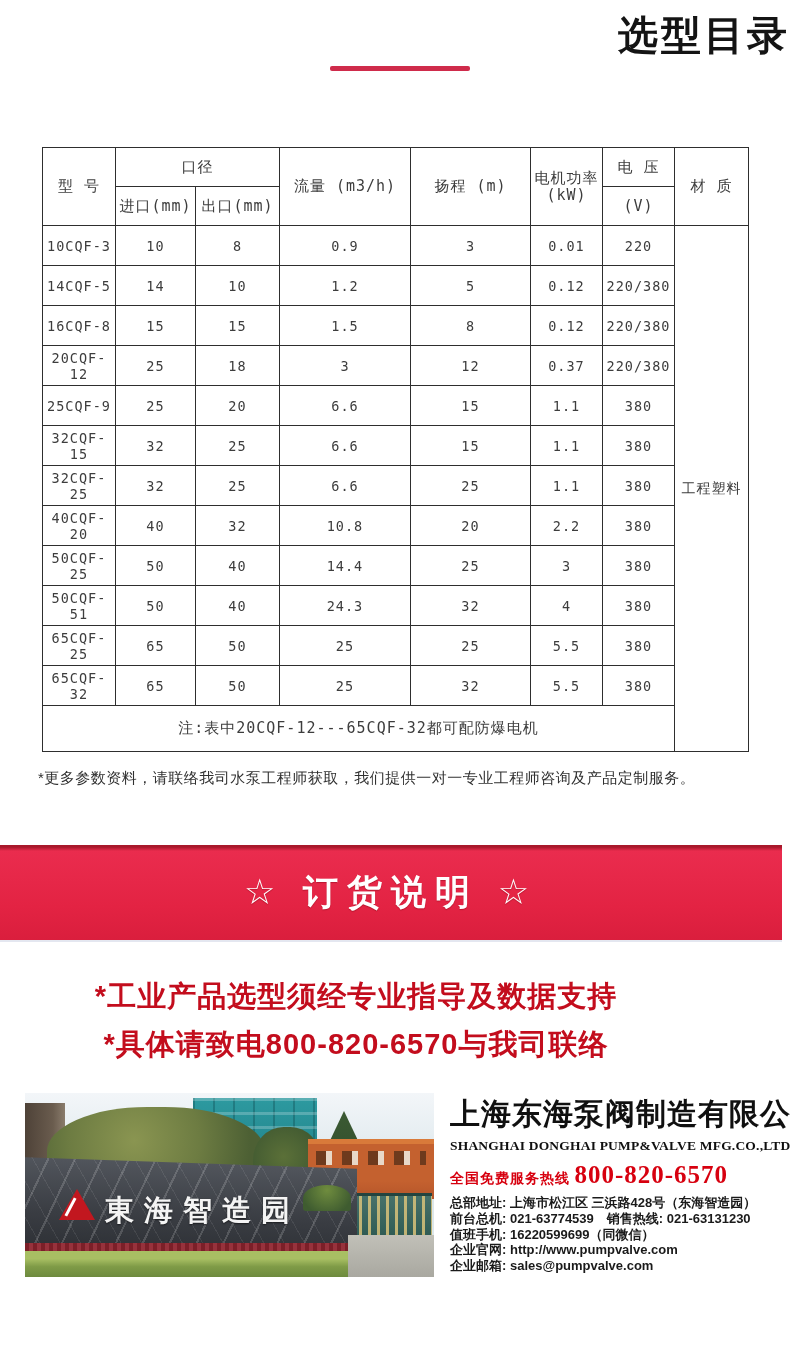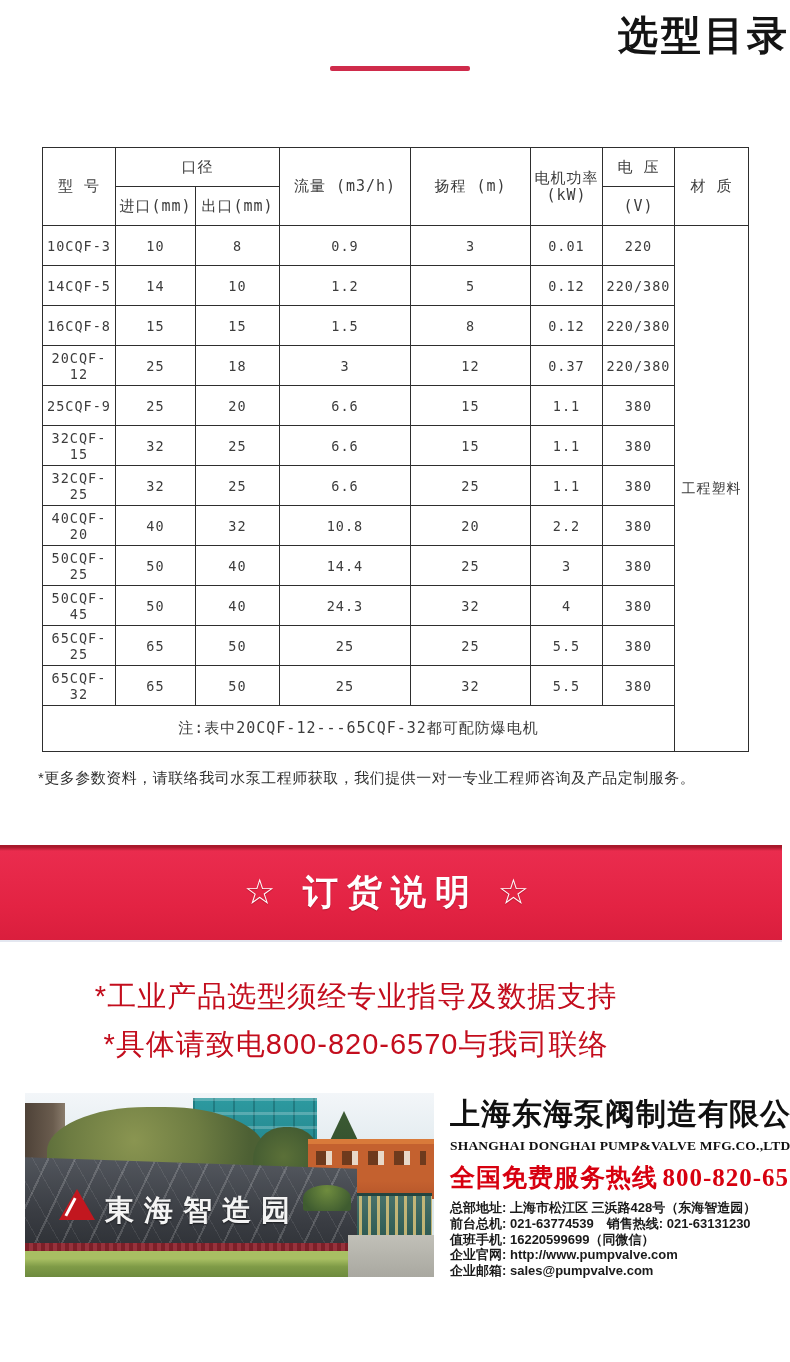--- a/index.html
+++ b/index.html
@@ -44,21 +44,21 @@
     display:flex;align-items:center;justify-content:center;
     border-bottom:2px solid #e4e7f0;
   }
   .banner-text{
     color:#ffffff;font-size:35px;font-weight:900;letter-spacing:9px;
     text-shadow:0 1px 1px rgba(120,0,15,.4);
   }
   
   .notice{
     position:absolute;left:0;top:972px;width:712px;text-align:center;
-    color:#c30d1d;font-weight:400;font-size:29px;line-height:48px;letter-spacing:1px;
+    color:#c30d1d;font-weight:700;font-size:29px;line-height:48px;letter-spacing:1px;
   }
   
   .photo{
     position:absolute;left:25px;top:1093px;width:409px;height:184px;
     background:linear-gradient(180deg,#f3f6f9 0%,#e2ebef 30%,#dde7ea 55%);
     overflow:hidden;
   }
   .photo *{position:absolute;}
   .ph-building-teal{left:168px;top:5px;width:124px;height:76px;
     background:
@@ -103,21 +103,21 @@
   .ph-lawn{left:0;bottom:0;width:336px;height:26px;
     background:linear-gradient(180deg,#a8bf63 0 30%,#7f9b47 60%,#6d8a3e);}
   .ph-drive{right:0;bottom:0;width:86px;height:42px;
     background:linear-gradient(180deg,#c1c0b8,#a9a8a0);}
   
   .company{position:absolute;left:450px;top:1094px;width:337px;color:#101010;}
   .company-cn{font-size:30px;font-weight:900;letter-spacing:1px;white-space:nowrap;}
   .company-en{margin-top:3px;font-family:"Liberation Serif","DejaVu Serif",serif;
     font-size:13.5px;font-weight:bold;letter-spacing:0.2px;white-space:nowrap;}
   .hotline{margin-top:7px;white-space:nowrap;color:#d7000f;font-weight:900;}
-  .hotline-label{font-size:25px;letter-spacing:1px;}
+  .hotline-label{font-size:14px;letter-spacing:1px;}
   .hotline-number{font-size:25px;letter-spacing:1px;font-family:"Liberation Serif","DejaVu Serif",serif;}
   .contacts{margin-top:6px;}
   .contact-line{font-size:13px;font-weight:bold;color:#1a1a1a;line-height:15.8px;white-space:nowrap;letter-spacing:0;}
 </style>
 </head>
 <body>
 
 <div class="page-title">选型目录</div>
 <div class="title-underline"></div>
 
@@ -228,21 +228,21 @@
       <tr>
         <td>50CQF-25</td>
         <td>50</td>
         <td>40</td>
         <td>14.4</td>
         <td>25</td>
         <td>3</td>
         <td>380</td>
       </tr>
       <tr>
-        <td>50CQF-45</td>
+        <td>50CQF-51</td>
         <td>50</td>
         <td>40</td>
         <td>24.3</td>
         <td>32</td>
         <td>4</td>
         <td>380</td>
       </tr>
       <tr>
         <td>65CQF-25</td>
         <td>65</td>

